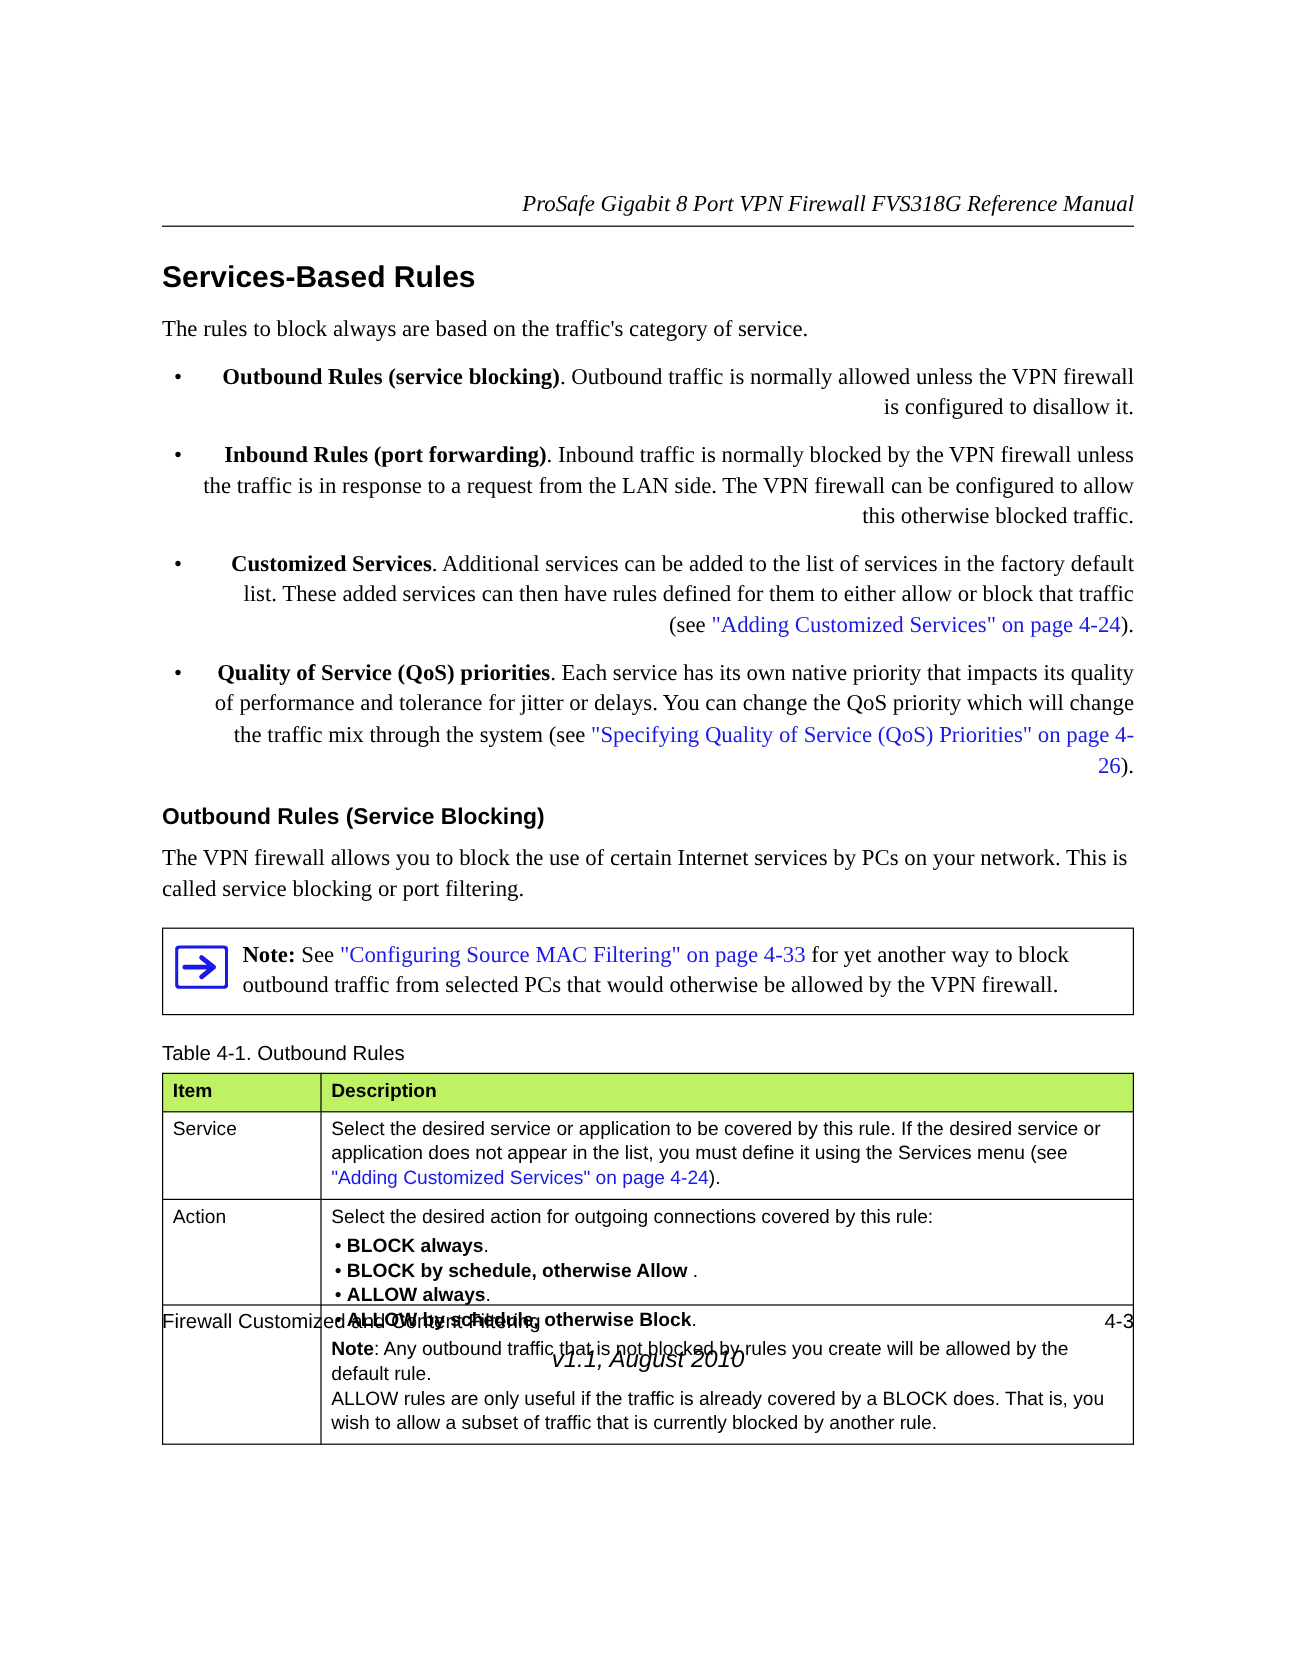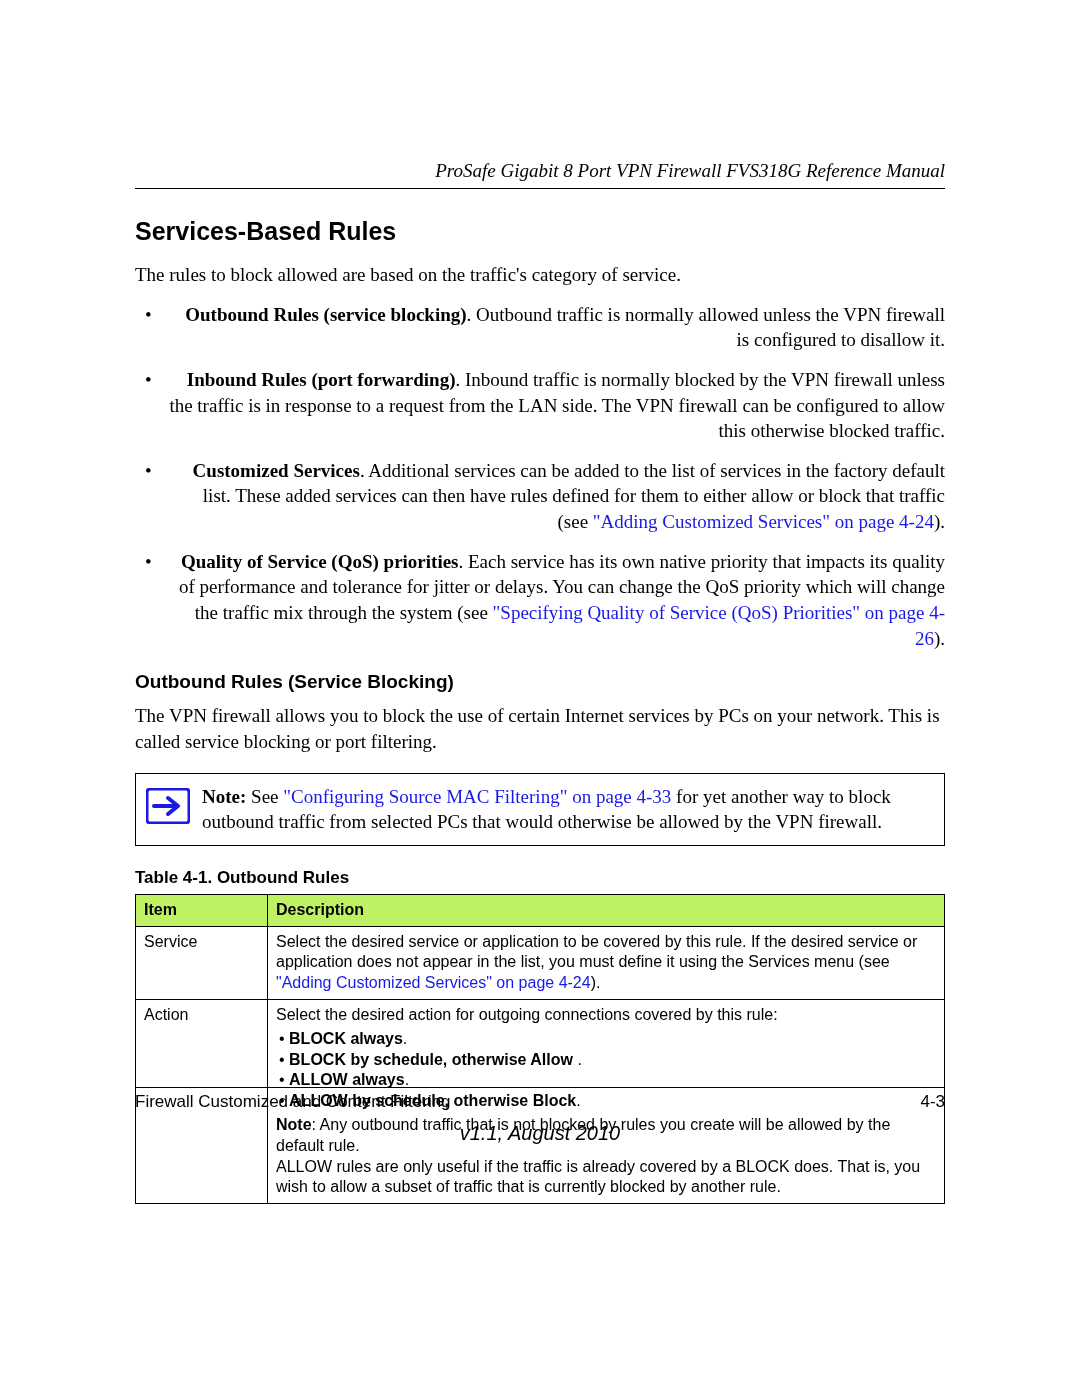--- a/index.html
+++ b/index.html
@@ -77,21 +77,21 @@
     height: 36px;
     margin-top: 4px;
   }
   .note-icon svg { display: block; }
   .note-text {
     font-size: 19px;
     line-height: 1.35;
   }
   .table-caption {
     font-family: Arial, Helvetica, sans-serif;
-    font-weight: bold;
+    font-weight: normal;
     font-size: 17px;
     margin: 0 0 6px 0;
   }
   table.rules {
     border-collapse: collapse;
     width: 100%;
     font-family: Arial, Helvetica, sans-serif;
     font-size: 16px;
   }
   table.rules th, table.rules td {
@@ -138,21 +138,21 @@
 </style>
 </head>
 <body>
 
 <div class="page">
 
   <div class="running-header">ProSafe Gigabit 8 Port VPN Firewall FVS318G Reference Manual</div>
 
   <h2 class="section-title">Services-Based Rules</h2>
 
-  <p class="intro">The rules to block allowed are based on the traffic's category of service.</p>
+  <p class="intro">The rules to block always are based on the traffic's category of service.</p>
 
   <ul class="bullets">
     <li>
       <span class="bold">Outbound Rules (service blocking)</span><span>. Outbound traffic is normally allowed unless the VPN firewall is configured to disallow it.</span>
     </li>
     <li>
       <span class="bold">Inbound Rules (port forwarding)</span><span>. Inbound traffic is normally blocked by the VPN firewall unless the traffic is in response to a request from the LAN side. The VPN firewall can be configured to allow this otherwise blocked traffic.</span>
     </li>
     <li>
       <span class="bold">Customized Services</span><span>. Additional services can be added to the list of services in the factory default list. These added services can then have rules defined for them to either allow or block that traffic (see </span><span class="link">"Adding Customized Services" on page 4-24</span><span>).</span>

